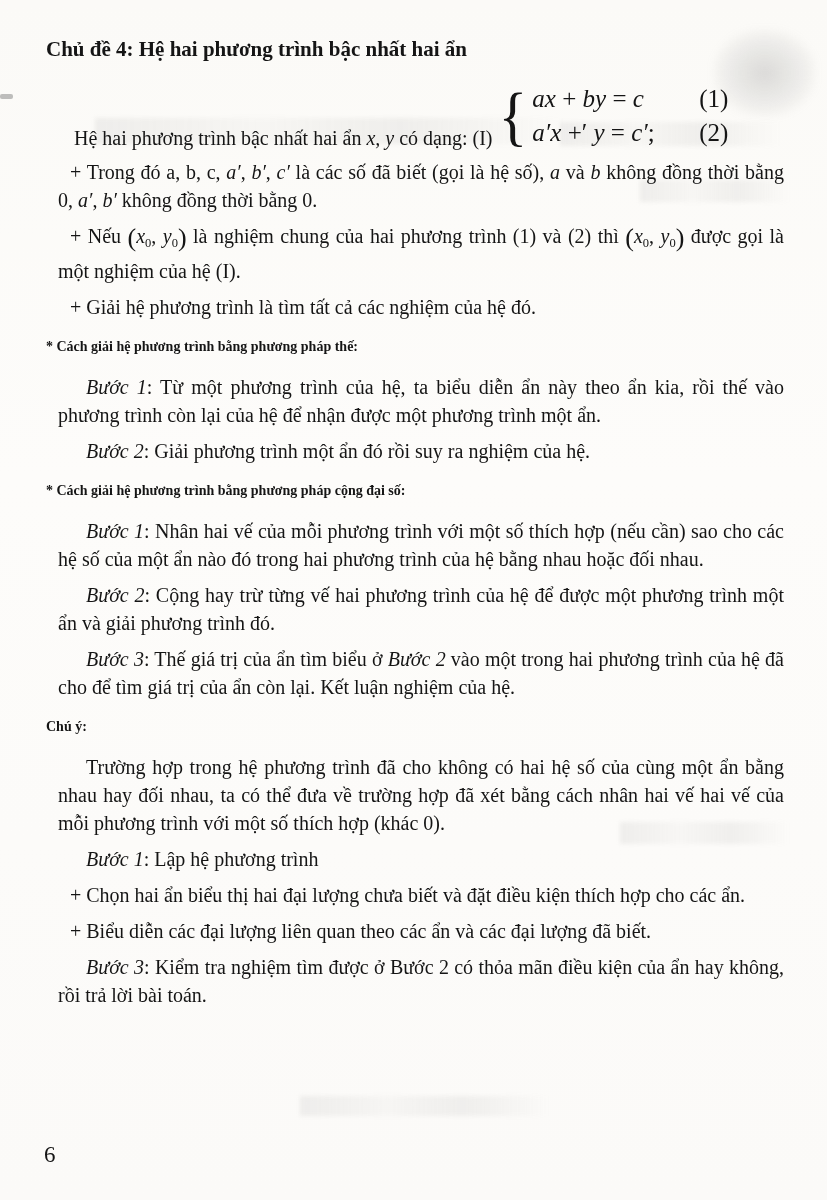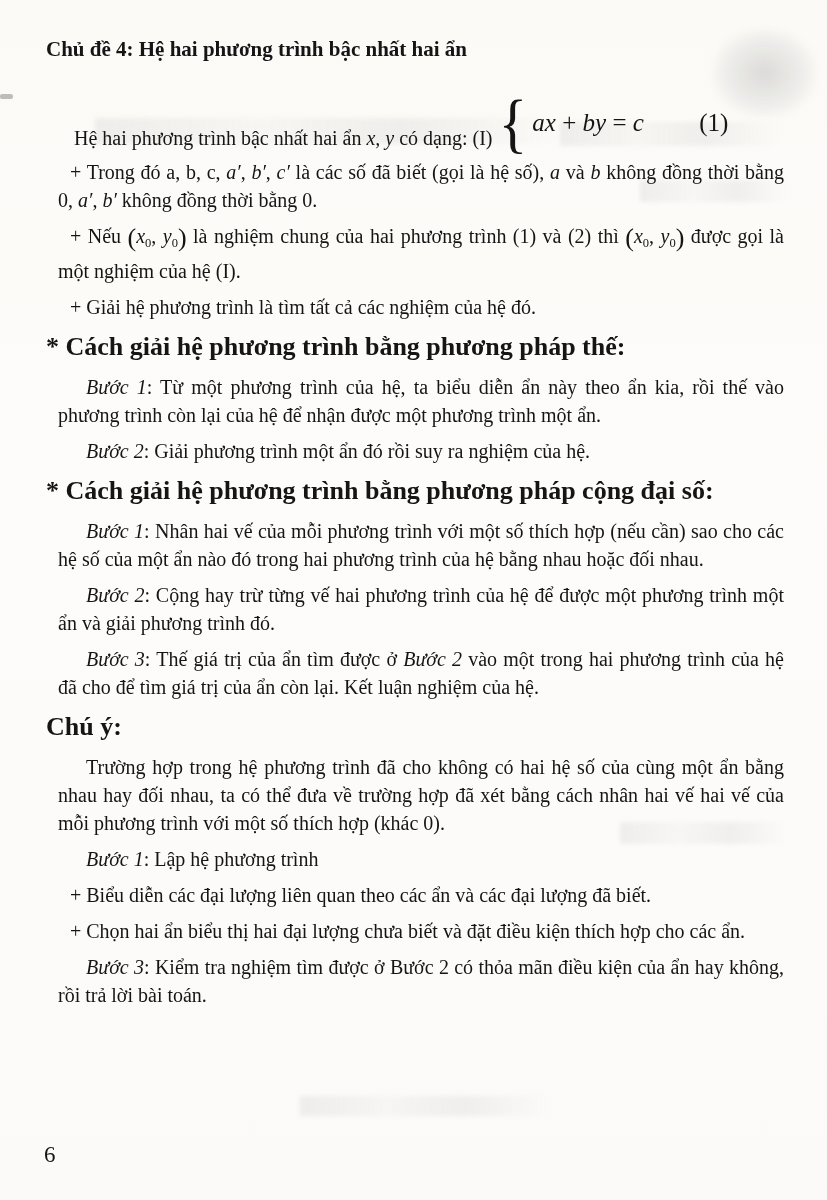--- a/index.html
+++ b/index.html
@@ -22,21 +22,21 @@
   }
   .title{
     font-weight:bold;
     font-size:21px;
     line-height:34px;
     margin:4px 0 4px -4px;
     text-align:left;
   }
   .h-method{
     font-weight:bold;
-    font-size:26px;
+    font-size:14px;
     line-height:36px;
     text-align:left;
     margin:2px 0 0 -4px;
   }
   .intro{
     display:flex;
     align-items:flex-end;
     padding-left:24px;
     height:80px;
     margin:0 0 4px 0;
@@ -96,42 +96,46 @@
 
     <div class="intro">
       <span class="intro-lead"><span class="seg-t">Hệ hai phương trình bậc nhất hai ẩn </span><span class="seg-i">x, y</span><span class="seg-t"> có dạng: (I)</span></span>
       <span class="system">
         <span class="brace">{</span>
         <span class="eq-col">
           <span class="eq-row">
             <span><span class="seg-i">ax</span><span class="seg-t"> + </span><span class="seg-i">by</span><span class="seg-t"> = </span><span class="seg-i">c</span></span>
             <span class="eq-label">(1)</span>
           </span>
+          <span class="eq-row">
+            <span><span class="seg-i">a′x</span><span class="seg-t"> +′ </span><span class="seg-i">y</span><span class="seg-t"> = </span><span class="seg-i">c′</span><span class="seg-t">;</span></span>
+            <span class="eq-label">(2)</span>
+          </span>
         </span>
       </span>
     </div>
 
     <p class="p-plus"><span class="seg-t">+ Trong đó a, b, c, </span><span class="seg-i">a′</span><span class="seg-t">, </span><span class="seg-i">b′</span><span class="seg-t">, </span><span class="seg-i">c′</span><span class="seg-t"> là các số đã biết (gọi là hệ số), </span><span class="seg-i">a</span><span class="seg-t"> và </span><span class="seg-i">b</span><span class="seg-t"> không đồng thời bằng 0, </span><span class="seg-i">a′</span><span class="seg-t">, </span><span class="seg-i">b′</span><span class="seg-t"> không đồng thời bằng 0.</span></p>
     <p class="p-plus"><span class="seg-t">+ Nếu </span><span class="seg-p">(</span><span class="seg-i">x</span><span class="seg-sub">0</span><span class="seg-t">, </span><span class="seg-i">y</span><span class="seg-sub">0</span><span class="seg-p">)</span><span class="seg-t"> là nghiệm chung của hai phương trình (1) và (2) thì </span><span class="seg-p">(</span><span class="seg-i">x</span><span class="seg-sub">0</span><span class="seg-t">, </span><span class="seg-i">y</span><span class="seg-sub">0</span><span class="seg-p">)</span><span class="seg-t"> được gọi là một nghiệm của hệ (I).</span></p>
     <p class="p-plus"><span class="seg-t">+ Giải hệ phương trình là tìm tất cả các nghiệm của hệ đó.</span></p>
 
     <div class="h-method">* Cách giải hệ phương trình bằng phương pháp thế:</div>
     <p class="p-step"><span class="seg-i">Bước 1</span><span class="seg-t">: Từ một phương trình của hệ, ta biểu diễn ẩn này theo ẩn kia, rồi thế vào phương trình còn lại của hệ để nhận được một phương trình một ẩn.</span></p>
     <p class="p-step"><span class="seg-i">Bước 2</span><span class="seg-t">: Giải phương trình một ẩn đó rồi suy ra nghiệm của hệ.</span></p>
 
     <div class="h-method">* Cách giải hệ phương trình bằng phương pháp cộng đại số:</div>
     <p class="p-step"><span class="seg-i">Bước 1</span><span class="seg-t">: Nhân hai vế của mỗi phương trình với một số thích hợp (nếu cần) sao cho các hệ số của một ẩn nào đó trong hai phương trình của hệ bằng nhau hoặc đối nhau.</span></p>
     <p class="p-step"><span class="seg-i">Bước 2</span><span class="seg-t">: Cộng hay trừ từng vế hai phương trình của hệ để được một phương trình một ẩn và giải phương trình đó.</span></p>
-    <p class="p-step"><span class="seg-i">Bước 3</span><span class="seg-t">: Thế giá trị của ẩn tìm được ở </span><span class="seg-i">Bước 2</span><span class="seg-t"> vào một trong hai phương trình của hệ đã cho để tìm giá trị của ẩn còn lại. Kết luận nghiệm của hệ.</span></p>
+    <p class="p-step"><span class="seg-i">Bước 3</span><span class="seg-t">: Thế giá trị của ẩn tìm biểu ở </span><span class="seg-i">Bước 2</span><span class="seg-t"> vào một trong hai phương trình của hệ đã cho để tìm giá trị của ẩn còn lại. Kết luận nghiệm của hệ.</span></p>
 
     <div class="h-method">Chú ý:</div>
     <p class="p-step"><span class="seg-t">Trường hợp trong hệ phương trình đã cho không có hai hệ số của cùng một ẩn bằng nhau hay đối nhau, ta có thể đưa về trường hợp đã  xét bằng cách nhân hai vế hai vế của mỗi phương trình với một số thích hợp (khác 0).</span></p>
 
     <p class="p-step"><span class="seg-i">Bước 1</span><span class="seg-t">: Lập hệ phương trình</span></p>
+    <p class="p-plus"><span class="seg-t">+ Chọn hai ẩn biểu thị hai đại lượng chưa biết và đặt điều kiện thích hợp cho các ẩn.</span></p>
     <p class="p-plus"><span class="seg-t">+ Biểu diễn các đại lượng liên quan theo các ẩn và các đại lượng đã biết.</span></p>
-    <p class="p-plus"><span class="seg-t">+ Chọn hai ẩn biểu thị hai đại lượng chưa biết và đặt điều kiện thích hợp cho các ẩn.</span></p>
     <p class="p-step"><span class="seg-i">Bước 3</span><span class="seg-t">: Kiểm tra nghiệm tìm được ở Bước 2 có thỏa mãn điều kiện của ẩn hay không, rồi trả lời bài toán.</span></p>
 
   </div>
 
   <div class="page-num">6</div>
 
 </div>
 
 </body></html>

